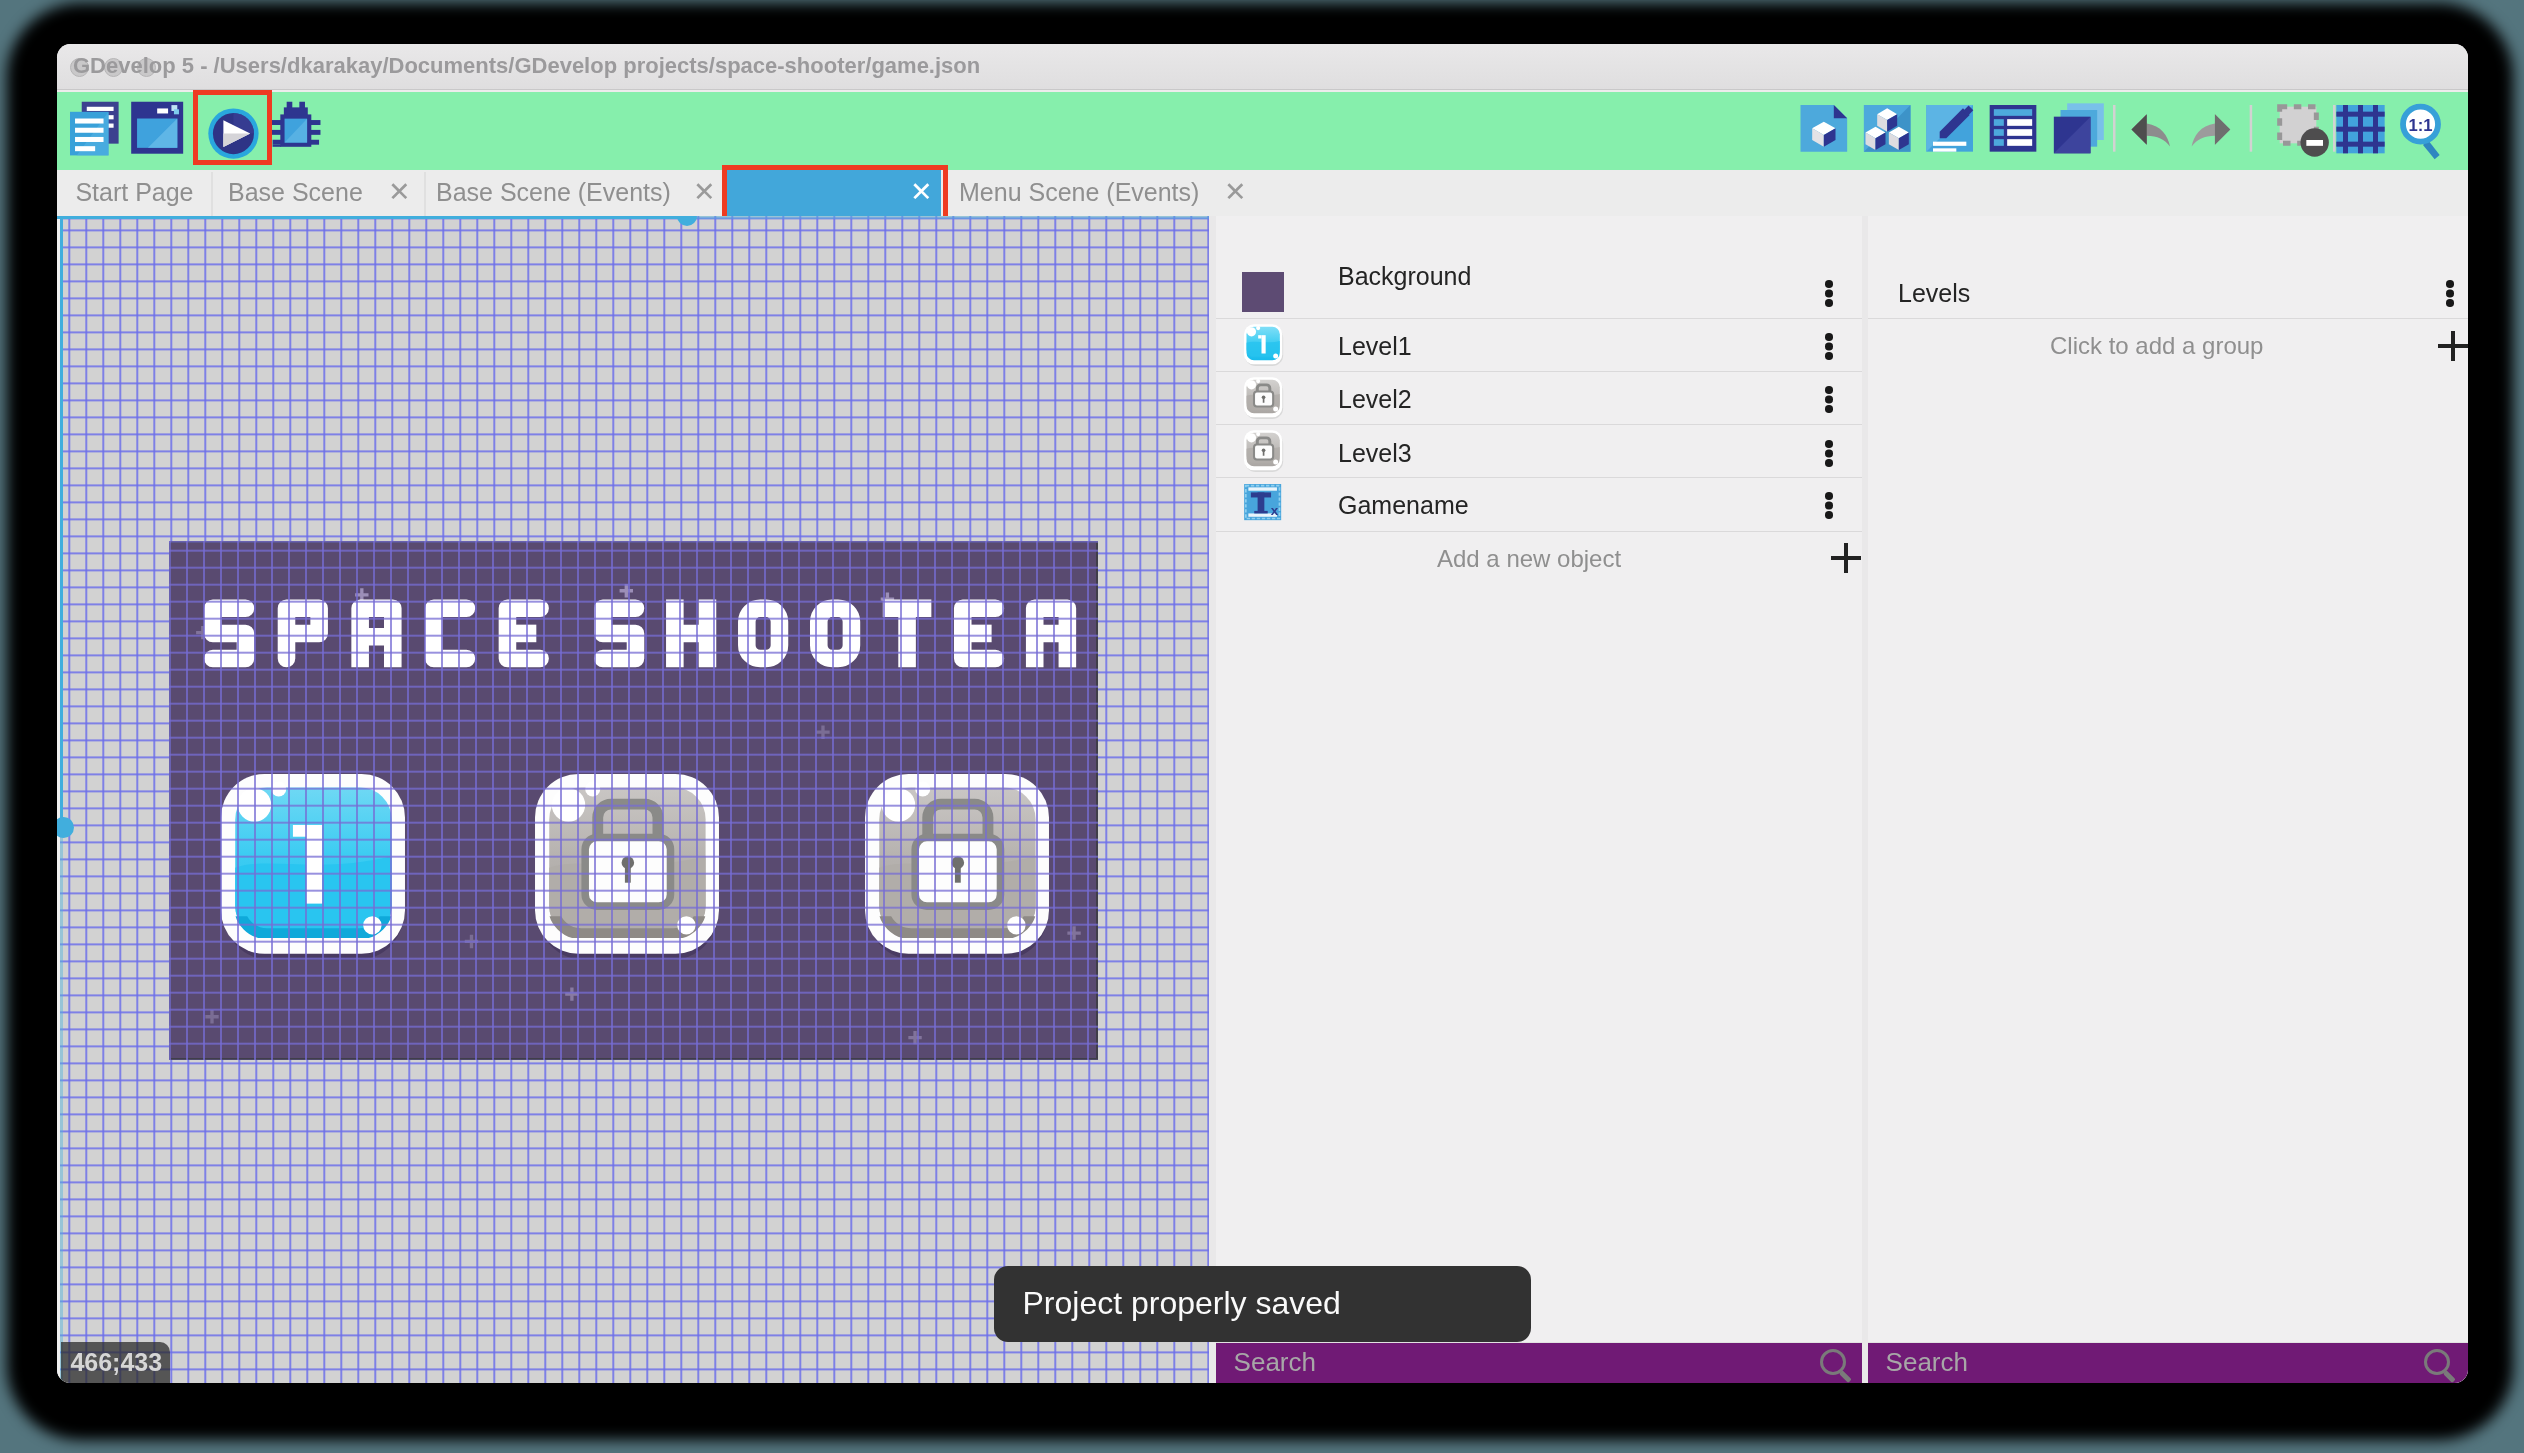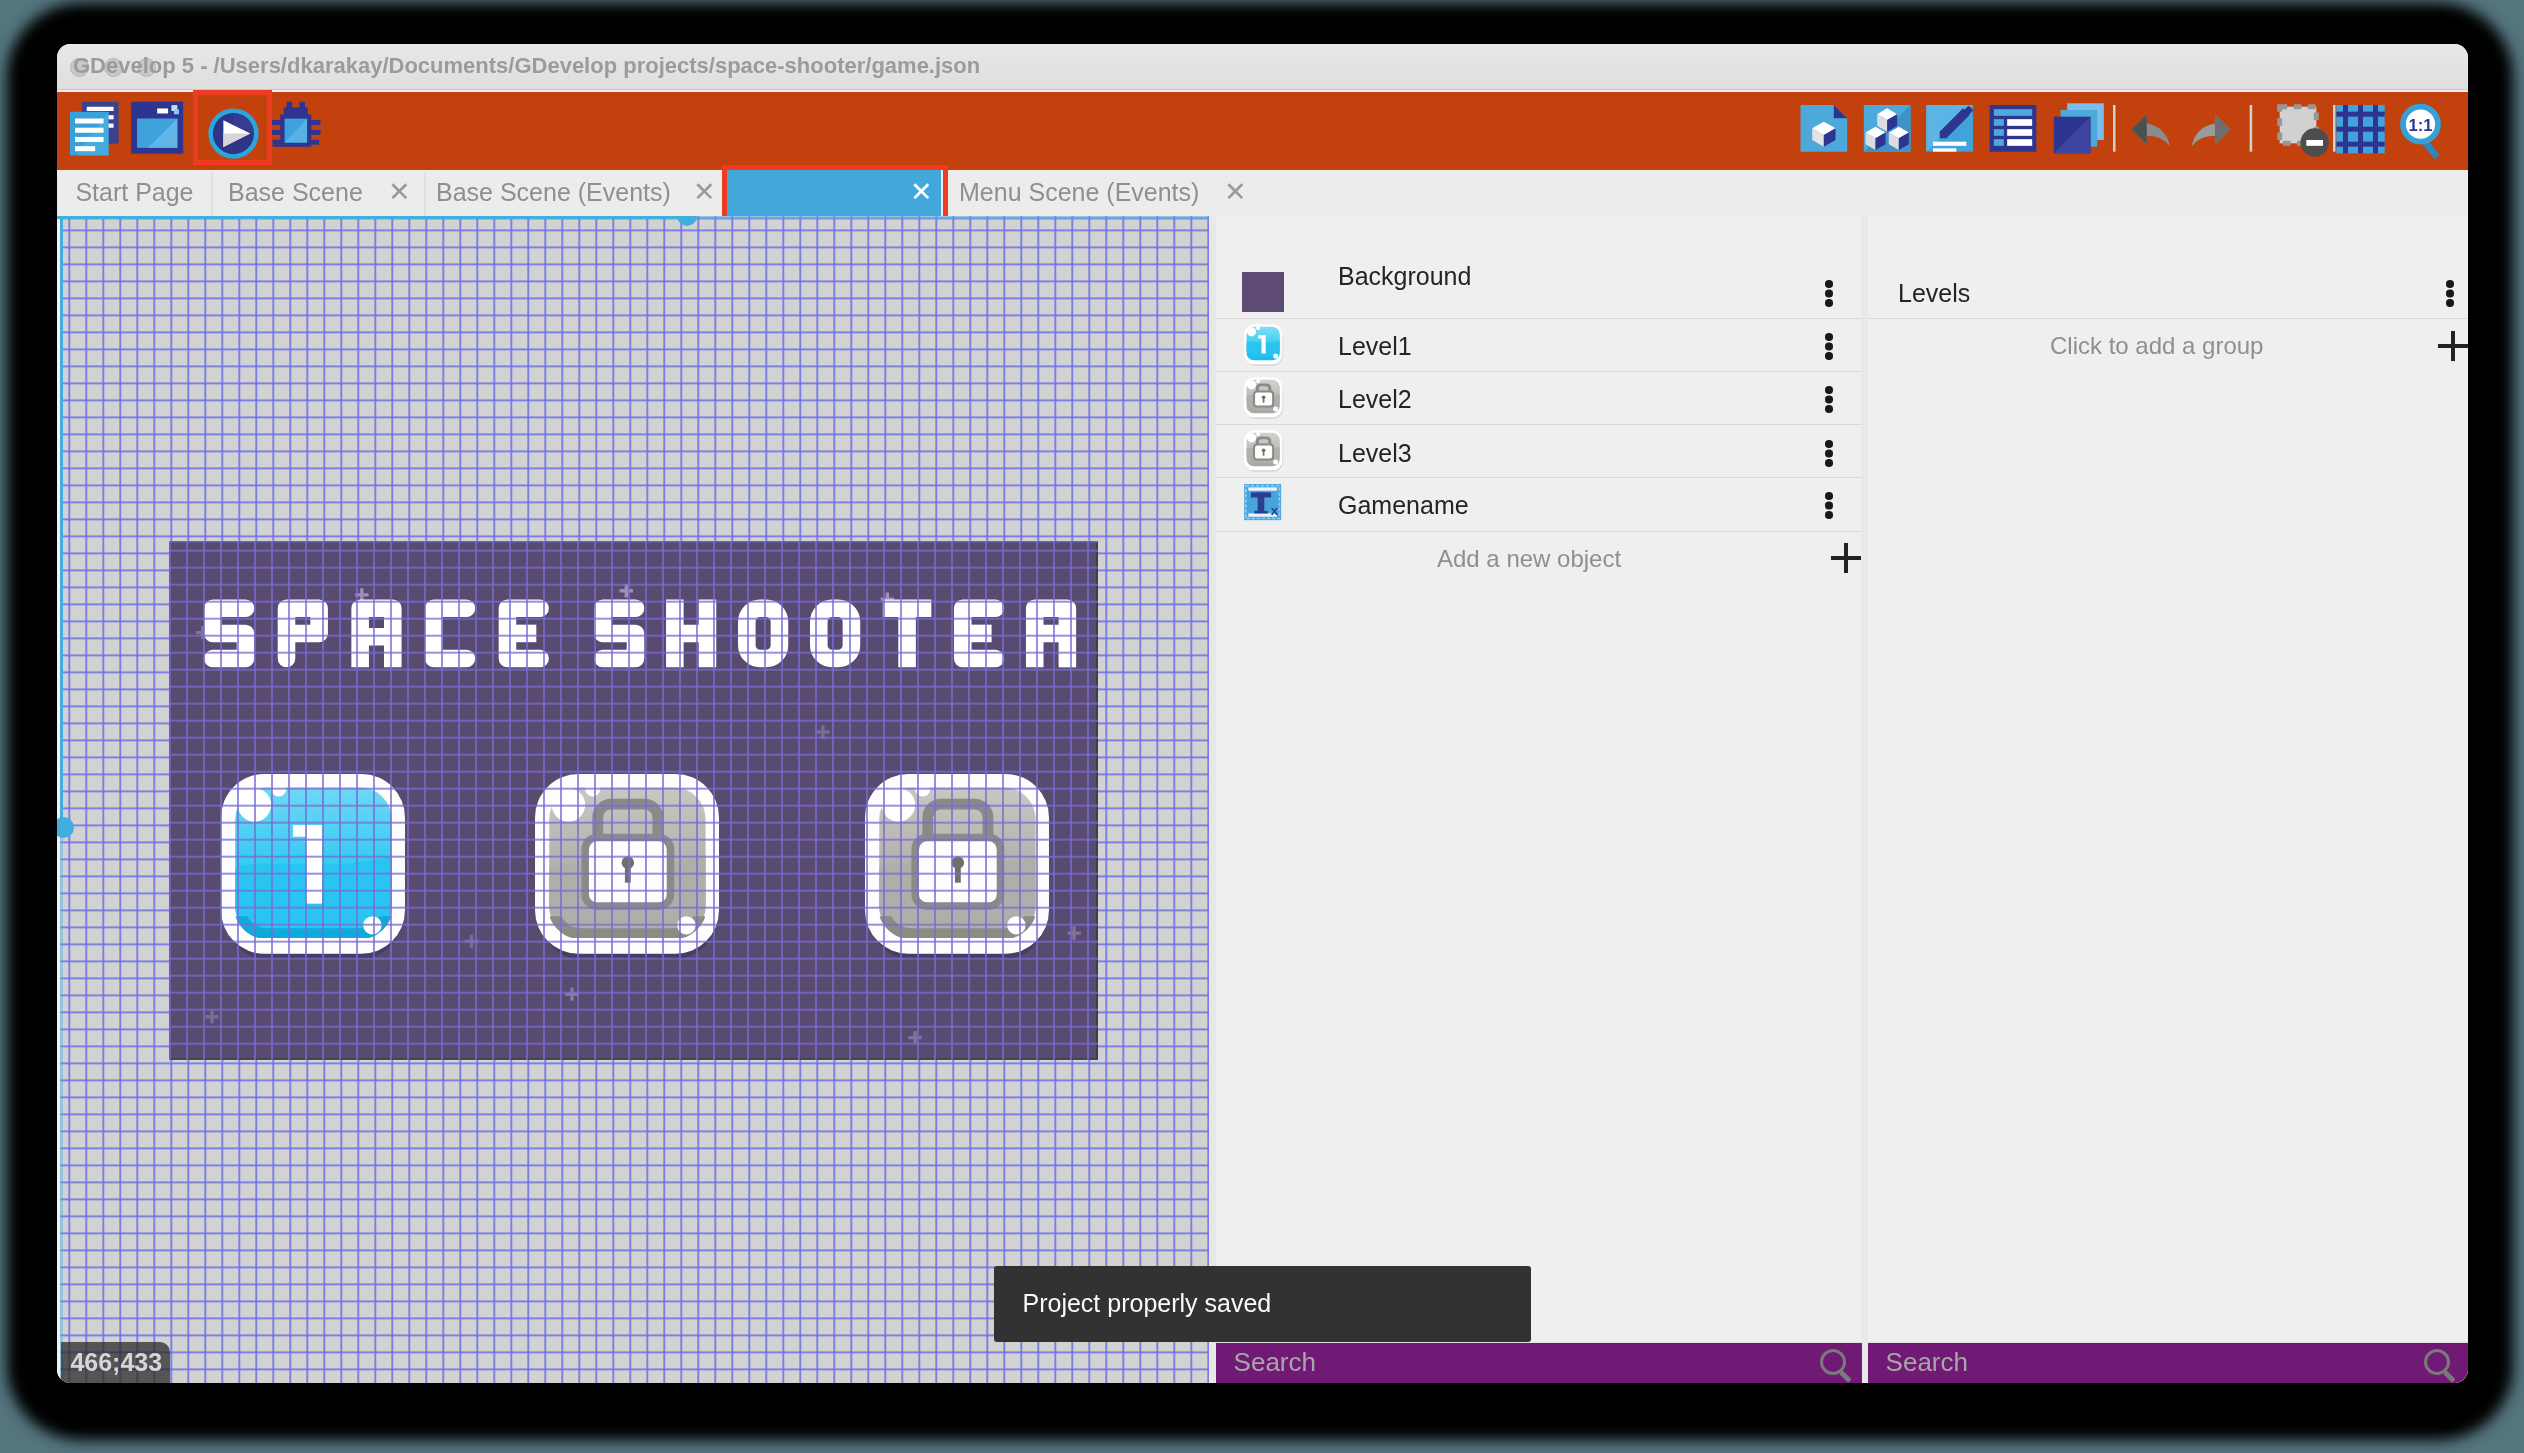--- a/index.html
+++ b/index.html
@@ -5,21 +5,21 @@
   * { margin:0; padding:0; box-sizing:border-box; }
   html,body { width:2525px; height:1453px; overflow:hidden; }
   body { background:#54757e; font-family:"Liberation Sans", sans-serif; position:relative; }
   .shadow { position:absolute; left:6.7px; top:3.3px; width:2506px; height:1437px; background:#000; border-radius:74px; filter:blur(6.7px); }
   .win { position:absolute; left:57px; top:44px; width:2411px; height:1339px; border-radius:13.4px; overflow:hidden; background:#ececec; }
   
   .titlebar { position:absolute; left:0; top:0; width:2411px; height:46px; background:linear-gradient(#e9e8e9,#dfdedf); border-bottom:1.7px solid #c9c8c9; }
   .tl { position:absolute; top:14.2px; width:19px; height:19px; border-radius:50%; background:#c9c8c9; border:1.3px solid #b6b5b6; }
   .title { position:absolute; top:0; left:16px; width:100%; height:46px; line-height:44px; text-align:left; font-size:22px; font-weight:bold; color:#9b9a9c; }
   
-  .toolbar { position:absolute; left:0; top:48px; width:2411px; height:78px; background:#c2410c; }
+  .toolbar { position:absolute; left:0; top:48px; width:2411px; height:78px; background:#86efac; }
   .redbox { position:absolute; border:5.9px solid #ee3b22; }
   
   .tabbar { position:absolute; left:0; top:126px; width:2411px; height:46px; background:#ececec; font-size:25px; color:#8f8f8f; }
   .tabbar .lab { position:absolute; top:0; height:46px; line-height:45px; }
   .tabx { position:absolute; top:0; height:46px; line-height:44px; font-size:27px; color:#9a9a9a; }
   .bluetab { position:absolute; left:670px; top:0px; width:214px; height:47px; background:#42a7da; }
   .bluetab .lab{ color:#fff; left:18.4px;margin-top:36px; }
   .bluetab .tabx{ color:#fff; }
   .tabdiv { position:absolute; top:1.7px; width:1.7px; height:44px; background:#e0e0e0; }
   
@@ -47,21 +47,21 @@
   .search { position:absolute; left:0; bottom:0; width:100%; height:42px; background:#701a75; border-top:1.7px solid #e2e2e2; }
   .search .ph { position:absolute; left:17.6px; top:0; line-height:39px; font-size:26px; color:#a7a7a7; }
   .kebab { position:absolute; left:609px; width:7.5px; height:27px; }
   .kebab:before { content:""; position:absolute; left:0; top:0; width:7.5px; height:7.5px; border-radius:50%; background:#181818; box-shadow:0 9.6px 0 #181818, 0 19px 0 #181818; }
   .plus { position:absolute; width:30px; height:30px; }
   .plus:before { content:""; position:absolute; left:13.4px; top:0; width:3.8px; height:30px; background:#222; }
   .plus:after { content:""; position:absolute; left:0; top:13.4px; width:30px; height:3.8px; background:#222; }
   .mag { position:absolute; top:5.9px; width:30px; height:30px; }
   .mag:before { content:""; position:absolute; left:0; top:0; width:20px; height:20px; border:3.8px solid #7a7a7a; border-radius:50%; }
   .mag:after { content:""; position:absolute; left:22.6px; top:21px; width:5px; height:13.4px; background:#7a7a7a; transform:rotate(-45deg); border-radius:1.7px; }
-  .toast { position:absolute; left:937px; top:1050px; width:537px; height:76px; background:#323232; border-radius:3px; color:#fafafa; font-size:25px; }
+  .toast { position:absolute; left:937px; top:1050px; width:537px; height:76px; background:#323232; border-radius:14px; color:#fafafa; font-size:32px; }
   .toast span { position:absolute; left:28.5px; top:0; line-height:75px; }
   .coords { position:absolute; left:4.2px; top:1126px; width:109px; height:42px; background:rgba(43,43,43,0.75); border-radius:0 10px 0 0; color:#d6d6d6; font-size:25px; font-weight:600; }
   .coords span { position:absolute; left:9.2px; line-height:41px; }
 </style>
 </head>
 <body>
 <div class="shadow"></div>
 <div class="win">
   <div class="titlebar">
     <div class="tl" style="left:13.4px;"></div>

